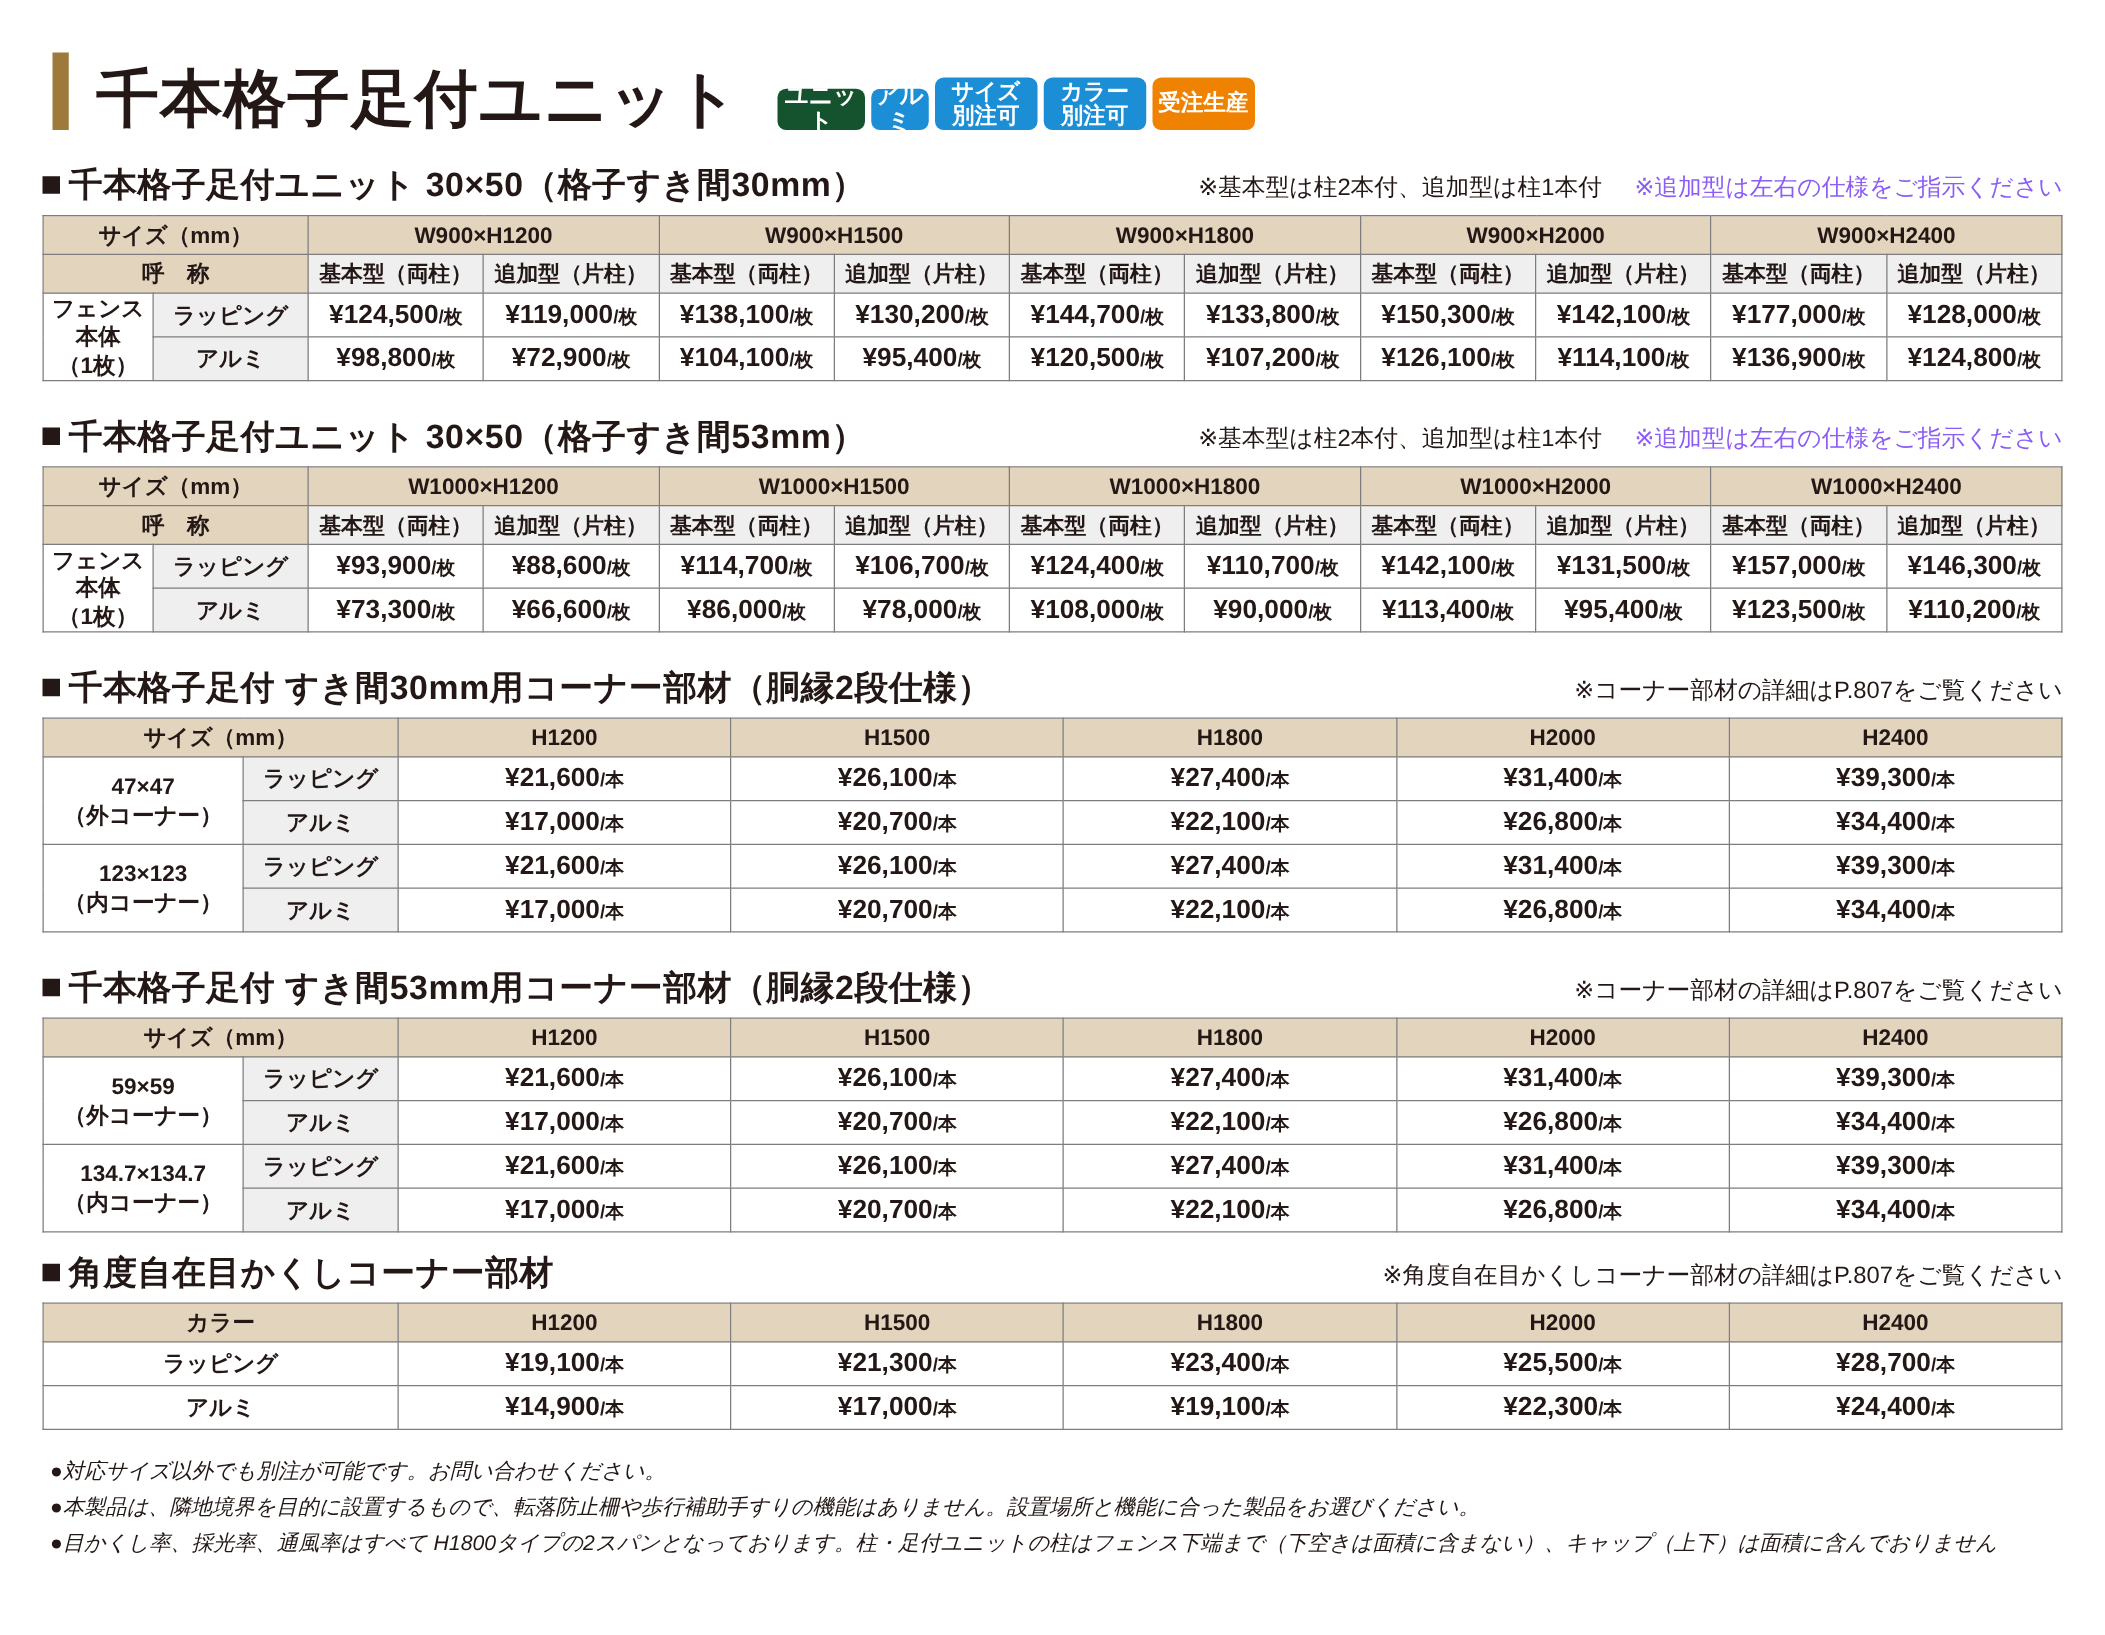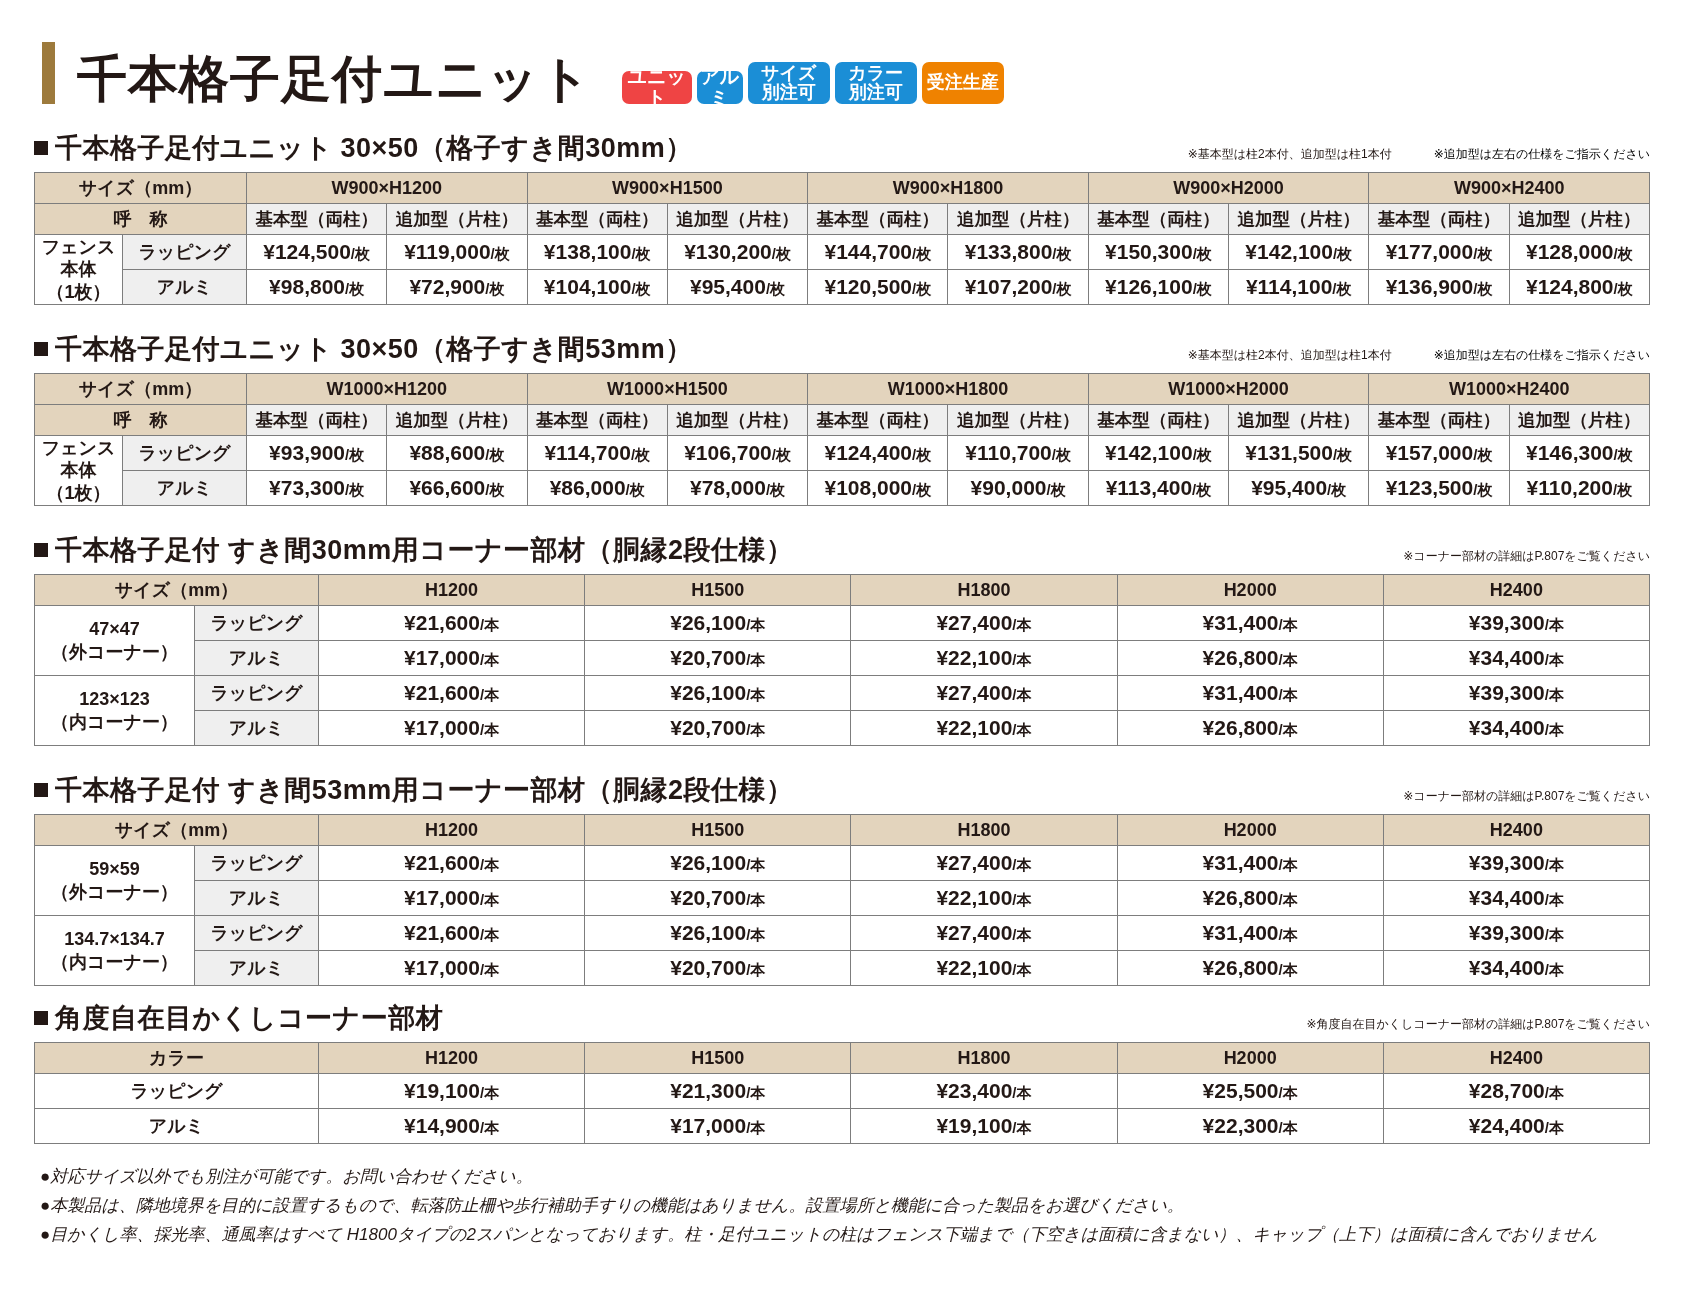--- a/index.html
+++ b/index.html
@@ -15,34 +15,34 @@
   
   .header{display:flex;align-items:flex-end;padding-top:42px;padding-left:8px;}
   .title-bar{width:13px;height:62px;background:#9d7a3c;margin-right:22px;}
   .title{font-size:50px;font-weight:bold;letter-spacing:1px;line-height:1;}
   .badges{display:flex;align-items:flex-end;margin-left:30px;gap:5px;}
   .badge{
     border-radius:7px;color:#fff;font-weight:bold;text-align:center;
     display:flex;flex-direction:column;justify-content:center;align-items:center;
     line-height:1.08;
   }
-  .badge.b1{background:#ef4444;width:70px;height:33px;font-size:19px;}
+  .badge.b1{background:#14532d;width:70px;height:33px;font-size:19px;}
   .badge.b2{background:#1b8ed6;width:46px;height:33px;font-size:19px;}
   .badge.b3{background:#1b8ed6;width:82px;height:42px;font-size:18px;}
   .badge.b4{background:#1b8ed6;width:82px;height:42px;font-size:18px;}
   .badge.b5{background:#ef8200;width:82px;height:42px;font-size:18px;}
 
   
   .sec{margin-top:26px;}
   .sec-head{display:flex;align-items:flex-end;justify-content:space-between;margin-bottom:6px;}
   .sec-title{font-size:27px;font-weight:bold;letter-spacing:0.5px;}
   .sec-title .sq{display:inline-block;width:14px;height:14px;background:#231815;margin-right:7px;vertical-align:2px;}
   .sec-notes{display:flex;gap:26px;align-items:flex-end;padding-bottom:3px;}
-  .note{font-size:12px;margin-left:16px;}
-  .note.red{color:#000000;}
+  .note{font-size:19px;}
+  .note.red{color:#8b5cf6;}
 
   
   table{border-collapse:collapse;width:100%;table-layout:fixed;}
   td,th{border:1px solid #7d7d7d;padding:0;text-align:center;font-weight:bold;}
   .hd{background:#e3d4bd;font-size:18px;height:30px;}
   .hd2{background:#efefef;font-size:17.5px;height:29px;}
   .rowlabel{background:#ffffff;font-size:18px;}
   .rowlabel.grey{background:#efefef;}
   .price{font-size:21px;height:34px;background:#fff;}
   .price .u{font-size:15px;font-weight:bold;}

